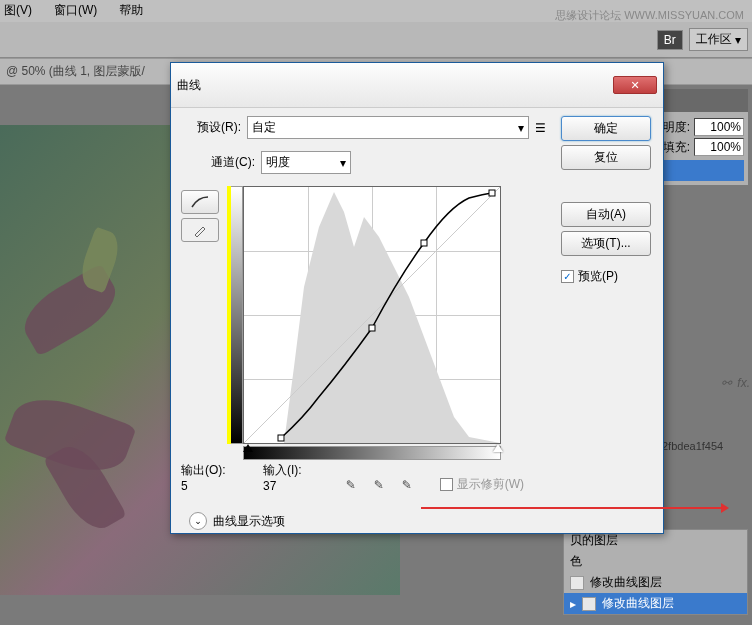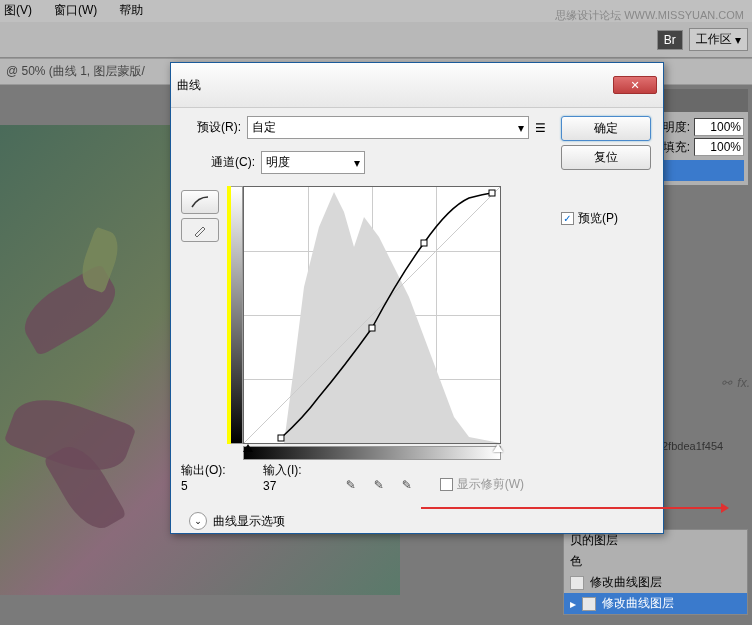--- a/index.html
+++ b/index.html
@@ -36,21 +36,21 @@
 .dlg-close { width: 44px; height: 18px; background: linear-gradient(#e07070, #c04040); border-radius: 2px; color: #fff; text-align: center; line-height: 16px; font-size: 11px; border: 1px solid #a03030; }
 .dlg-body { padding: 8px 10px; display: flex; gap: 10px; }
 .dlg-left { width: 370px; }
 .dlg-right { width: 90px; display: flex; flex-direction: column; gap: 4px; }
 .dlg-btn { background: linear-gradient(#fdfdfd, #e4e4e4); border: 1px solid #888; border-radius: 3px; padding: 3px 4px; text-align: center; cursor: pointer; font-size: 12px; }
 .dlg-btn.primary { border: 1px solid #4a8acc; box-shadow: 0 0 2px #6ac; }
 .dlg-btn.disabled { color: #999; }
 .row { display: flex; align-items: center; gap: 6px; margin-bottom: 12px; }
 .row label { width: 60px; text-align: right; }
 .select { flex: 1; background: #fff; border: 1px solid #999; padding: 2px 4px; display: flex; justify-content: space-between; align-items: center; }
-.select.small { width: 104px; flex: none; }
+.select.small { width: 90px; flex: none; }
 .menu-icon { width: 16px; height: 14px; display: inline-block; }
 .checkbox { width: 13px; height: 13px; border: 1px solid #888; background: #fff; display: inline-flex; align-items: center; justify-content: center; color: #06c; font-size: 10px; }
 .curve-area { display: flex; }
 .tool-col { width: 44px; display: flex; flex-direction: column; gap: 4px; padding-top: 4px; }
 .tool-btn { width: 38px; height: 24px; background: linear-gradient(#fdfdfd,#e4e4e4); border: 1px solid #999; border-radius: 3px; display: flex; align-items: center; justify-content: center; }
 .vgrad { width: 14px; height: 258px; background: linear-gradient(to bottom, #fff, #000); border: 1px solid #999; }
 .curve-grid { width: 258px; height: 258px; background: #fff; border: 1px solid #666; position: relative; }
 .grid-line { position: absolute; background: #ccc; }
 .histogram { position: absolute; left: 0; bottom: 0; width: 100%; height: 100%; }
 .curve-svg { position: absolute; left: 0; top: 0; width: 100%; height: 100%; }
@@ -229,20 +229,22 @@
       <div style="display:flex;align-items:center;gap:6px;margin-top:18px;margin-left:8px">
         <div class="expand-btn">⌄</div>
         <span>曲线显示选项</span>
       </div>
     </div>
 
     <div class="dlg-right">
       <div class="dlg-btn primary">确定</div>
       <div class="dlg-btn">复位</div>
       <div style="height:24px"></div>
+      <div class="dlg-btn">自动(A)</div>
+      <div class="dlg-btn">选项(T)...</div>
       <div style="display:flex;align-items:center;gap:4px;margin-top:8px">
         <div class="checkbox">✓</div>
         <span>预览(P)</span>
       </div>
     </div>
   </div>
   <div class="red-arrow"></div>
 </div>
 
 </body></html>

